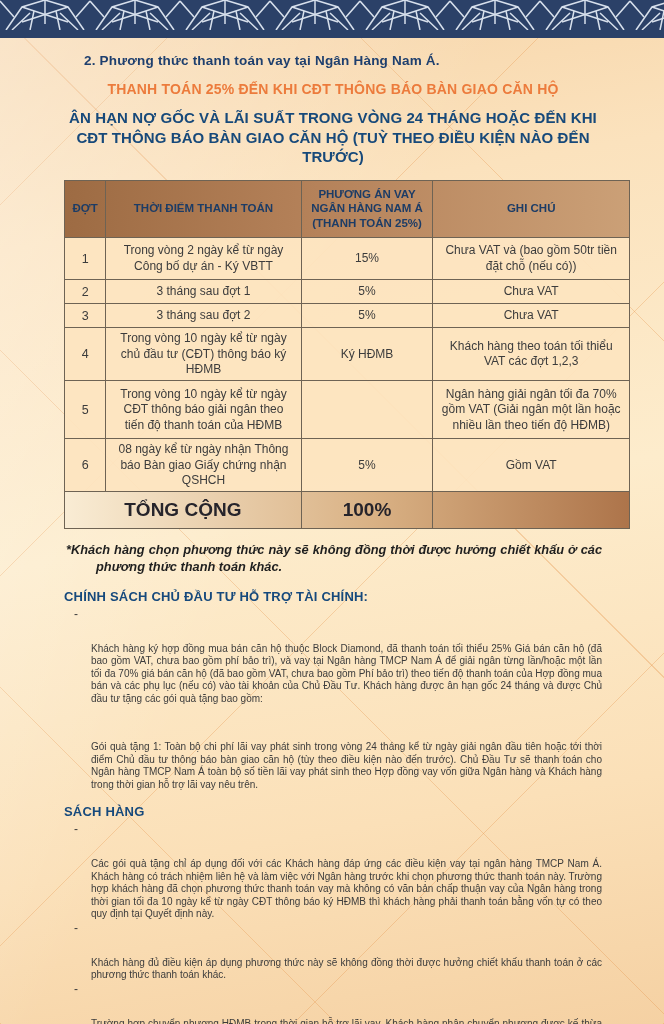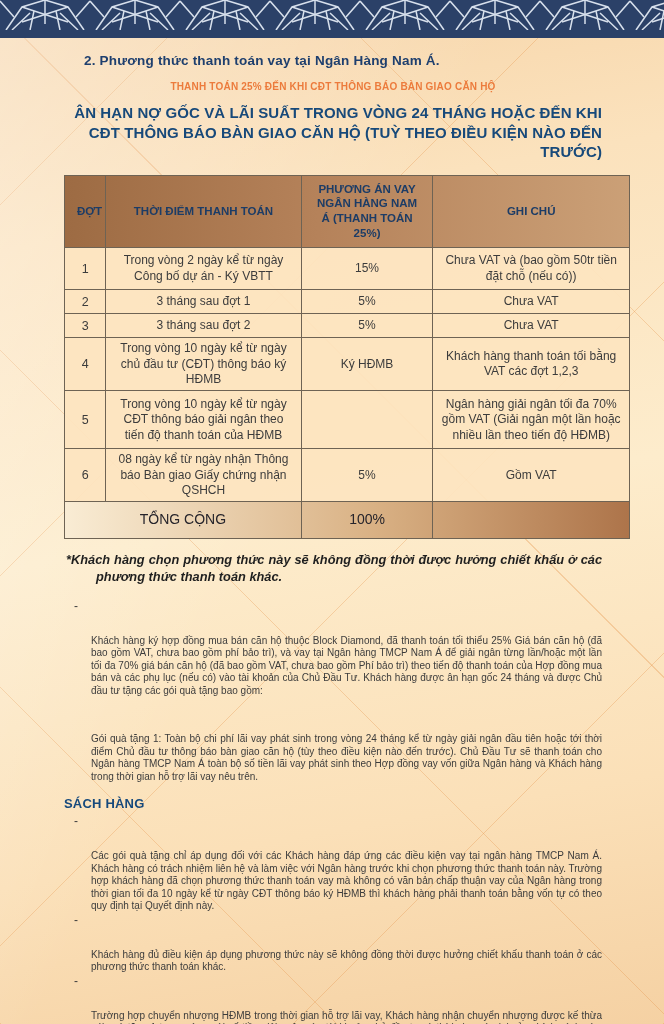--- a/index.html
+++ b/index.html
@@ -22,44 +22,44 @@
   .banner{position:relative;z-index:1;height:38px;background:#2b4168;}
   .banner svg{display:block;width:100%;height:38px;}
   .content{position:relative;z-index:1;padding:0 62px 0 64px;}
 
   .doc-title{
     margin:15px 0 0 20px;
     font-size:13.5px;font-weight:bold;color:#1e3f6e;letter-spacing:.2px;
   }
   .headline-primary{
     margin:13px auto 0;text-align:center;
-    font-size:10px;font-weight:bold;color:#ec7b3c;letter-spacing:.2px;
+    font-size:14px;font-weight:bold;color:#ec7b3c;letter-spacing:.2px;
   }
   .headline-secondary{
-    margin:11px auto 0;text-align:right;max-width:560px;
+    margin:11px auto 0;text-align:center;max-width:560px;
     font-size:15px;font-weight:bold;color:#17497a;line-height:1.3;letter-spacing:.1px;
   }
 
   table.pay{
     width:566px;margin:13px auto 0;border-collapse:collapse;table-layout:fixed;
   }
   table.pay col.c1{width:7.3%} table.pay col.c2{width:34.6%}
   table.pay col.c3{width:23.3%} table.pay col.c4{width:34.8%}
   table.pay th,table.pay td{
     border:1px solid #6e6354;vertical-align:middle;text-align:center;
     padding:3px 8px;line-height:1.28;
   }
   tr.head-row{background:linear-gradient(90deg,#9d6b43 0%,#b5825a 45%,#cba077 100%);}
   tr.head-row th{
-    font-size:11.5px;font-weight:bold;color:#1c3c66;line-height:1.3;padding:6px 12px;margin-top:44px;
+    font-size:11.5px;font-weight:bold;color:#1c3c66;line-height:1.3;padding:6px 4px;margin-top:44px;
   }
   tr.body-row td{background:rgba(253,228,191,.93);font-size:12px;color:#3c3c3c;}
   tr.body-row td.dot-cell{font-size:12.5px;}
   tr.total-row{background:linear-gradient(90deg,#f9ecd4 0%,#d9b184 55%,#ad744a 100%);}
-  tr.total-row td{font-size:14px;font-weight:normal;color:#26242b;height:30px;}
+  tr.total-row td{font-size:19px;font-weight:bold;color:#26242b;height:30px;}
   tr.total-row td.total-note{background:transparent;}
 
   .footnote{
     margin:13px 0 0 2px;padding-left:30px;text-indent:-30px;
     font-size:12.8px;font-weight:bold;font-style:italic;color:#1f1f1f;
     line-height:1.3;text-align:justify;
   }
 
   .section{margin-top:13px;}
   .section-heading{
@@ -134,21 +134,21 @@
         <tr class="body-row" style="height:24px">
           <td class="dot-cell">3</td>
           <td>3 tháng sau đợt 2</td>
           <td>5%</td>
           <td>Chưa VAT</td>
         </tr>
         <tr class="body-row" style="height:40px">
           <td class="dot-cell">4</td>
           <td>Trong vòng 10 ngày kể từ ngày chủ đầu tư (CĐT) thông báo ký HĐMB</td>
           <td>Ký HĐMB</td>
-          <td>Khách hàng thanh toán tối bằng VAT các đợt 1,2,3</td>
+          <td>Khách hàng theo toán tối thiểu VAT các đợt 1,2,3</td>
         </tr>
         <tr class="body-row" style="height:58px">
           <td class="dot-cell">5</td>
           <td>Trong vòng 10 ngày kể từ ngày CĐT thông báo giải ngân theo tiến độ thanh toán của HĐMB</td>
           <td></td>
           <td>Ngân hàng giải ngân tối đa 70% gồm VAT (Giải ngân một lần hoặc nhiều lần theo tiến độ HĐMB)</td>
         </tr>
         <tr class="body-row" style="height:52px">
           <td class="dot-cell">6</td>
           <td>08 ngày kể từ ngày nhận Thông báo Bàn giao Giấy chứng nhận QSHCH</td>
@@ -160,20 +160,21 @@
           <td colspan="2">TỔNG CỘNG</td>
           <td>100%</td>
           <td class="total-note"></td>
         </tr>
       </tbody>
     </table>
 
     <div class="footnote">*Khách hàng chọn phương thức này sẽ không đồng thời được hưởng chiết khấu ở các phương thức thanh toán khác.</div>
 
     <div class="section">
+      <div class="section-heading">CHÍNH SÁCH CHỦ ĐẦU TƯ HỖ TRỢ TÀI CHÍNH:</div>
       <div class="item">
         <span class="dash">-</span>
         <span class="itext">Khách hàng ký hợp đồng mua bán căn hộ thuộc Block Diamond, đã thanh toán tối thiểu 25% Giá bán căn hộ (đã bao gồm VAT, chưa bao gồm phí bảo trì), và vay tại Ngân hàng TMCP Nam Á để giải ngân từng lần/hoặc một lần tối đa 70% giá bán căn hộ (đã bao gồm VAT, chưa bao gồm Phí bảo trì) theo tiến độ thanh toán của Hợp đồng mua bán và các phụ lục (nếu có) vào tài khoản của Chủ Đầu Tư. Khách hàng được ân hạn gốc 24 tháng và được Chủ đầu tư tặng các gói quà tặng bao gồm:</span>
       </div>
       <div class="item plain">
         <span class="itext">Gói quà tặng 1: Toàn bộ chi phí lãi vay phát sinh trong vòng 24 tháng kể từ ngày giải ngân đầu tiên hoặc tới thời điểm Chủ đầu tư thông báo bàn giao căn hộ (tùy theo điều kiện nào đến trước). Chủ Đầu Tư sẽ thanh toán cho Ngân hàng TMCP Nam Á toàn bộ số tiền lãi vay phát sinh theo Hợp đồng vay vốn giữa Ngân hàng và Khách hàng trong thời gian hỗ trợ lãi vay nêu trên.</span>
       </div>
     </div>
 
     <div class="section">

